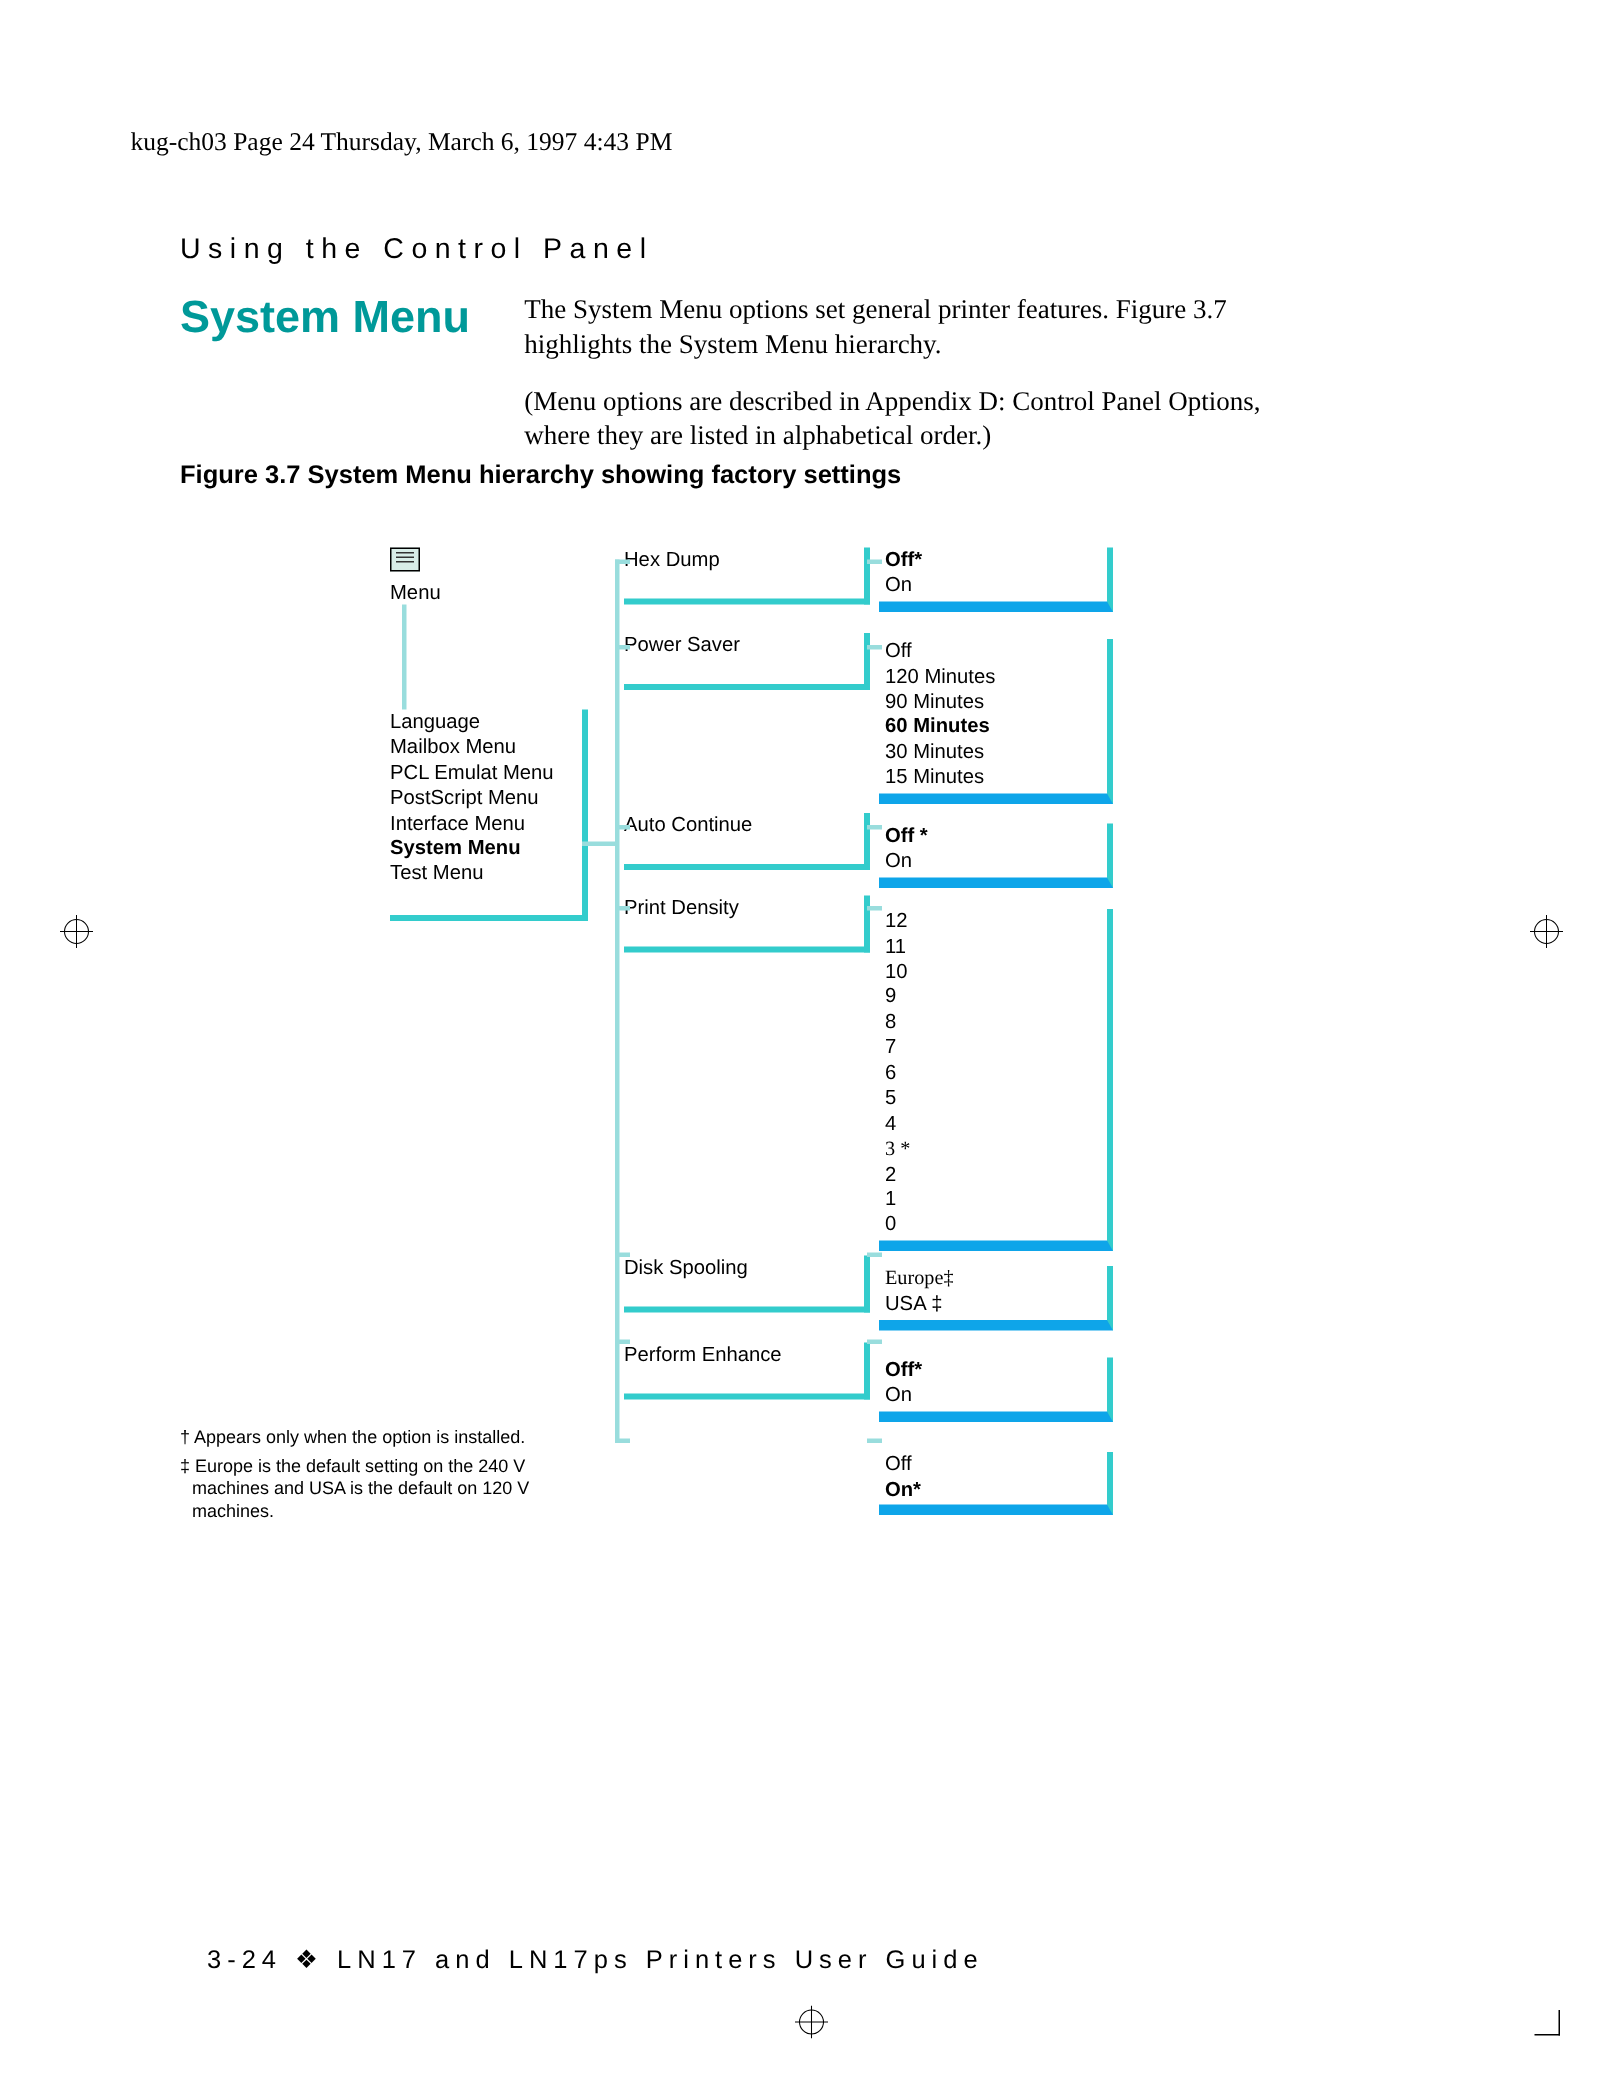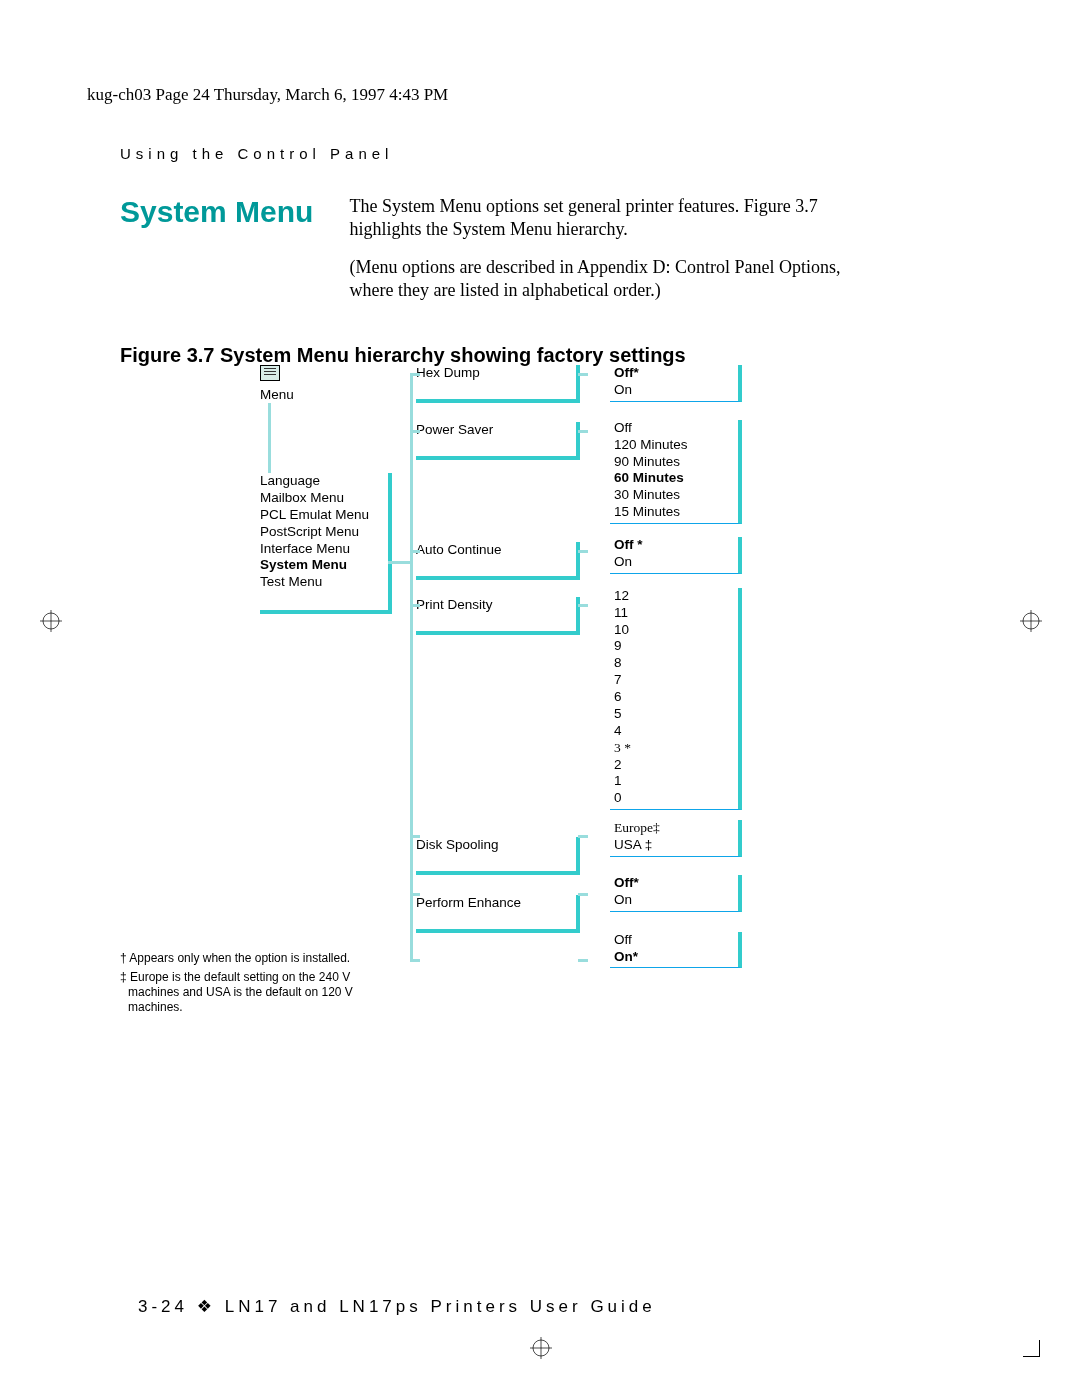--- a/index.html
+++ b/index.html
@@ -24,23 +24,23 @@
   .regmark svg { width: 22px; height: 22px; }
   .pageheader {
     position: absolute;
     top: 85px;
     left: 87px;
     font-family: "Times New Roman", serif;
     font-size: 17px;
   }
   .sectionlabel {
     position: absolute;
-    top: 145px;
+    top: 156px;
     left: 120px;
-    font-size: 15px;
+    font-size: 19px;
     letter-spacing: 5px;
   }
   .contentblock {
     position: absolute;
     top: 195px;
     left: 120px;
     width: 750px;
   }
   .systitle {
     color: #009999;
@@ -55,24 +55,24 @@
     display: inline-block;
     width: 500px;
     font-family: "Times New Roman", serif;
     font-size: 18px;
     vertical-align: top;
     line-height: 1.3;
   }
   .bodytext p { margin: 0 0 14px 0; }
   .figcaption {
     position: absolute;
-    top: 344px;
+    top: 307px;
     left: 120px;
     font-weight: bold;
-    font-size: 20px;
+    font-size: 17px;
   }
   .diagram {
     position: absolute;
     top: 365px;
     left: 120px;
     width: 760px;
     font-size: 13.5px;
   }
   .menu-icon {
     position: absolute;
@@ -114,24 +114,23 @@
     width: 164px;
   }
   .col3group {
     position: absolute;
     left: 466px;
     top: 0;
     width: 156px;
   }
   .valblock {
     border-right: 4px solid #33cccc;
-    border-bottom: 1px solid #0ea5e9;
+    border-bottom: 7px solid #0ea5e9;
     padding: 0 0 2px 4px;
     line-height: 1.25;
-    margin-left: 24px;
   }
   .bold { font-weight: bold; }
   .footnotes {
     position: absolute;
     left: 0;
     top: 586px;
     width: 260px;
     font-size: 12px;
     line-height: 1.25;
   }

